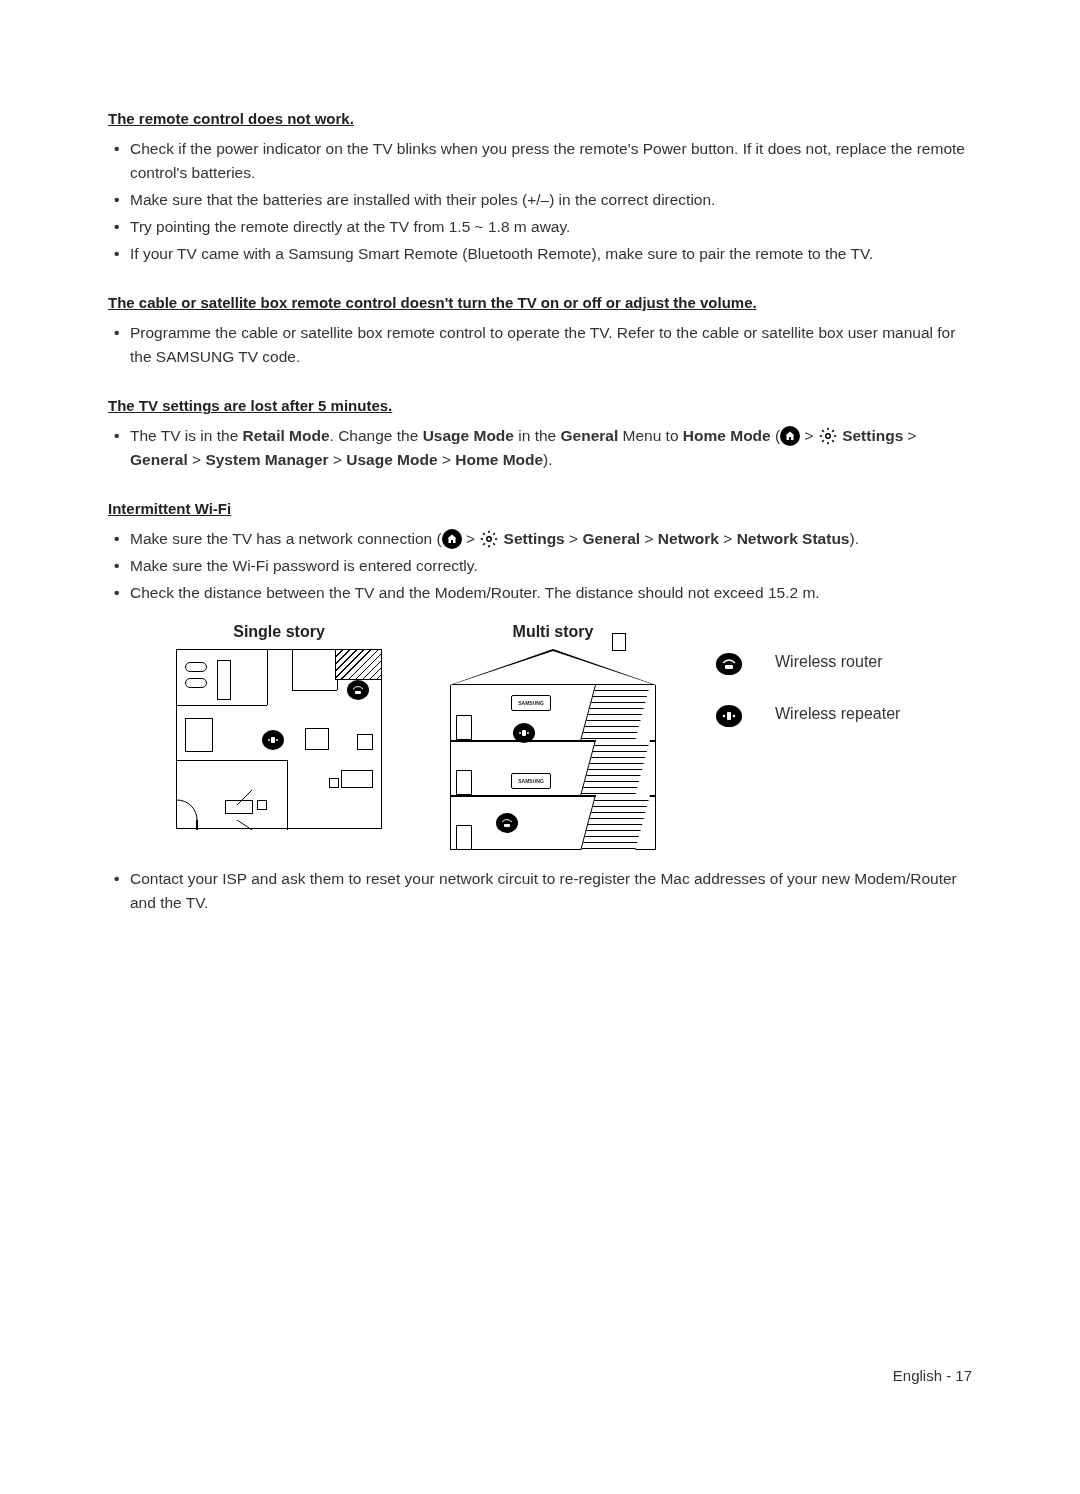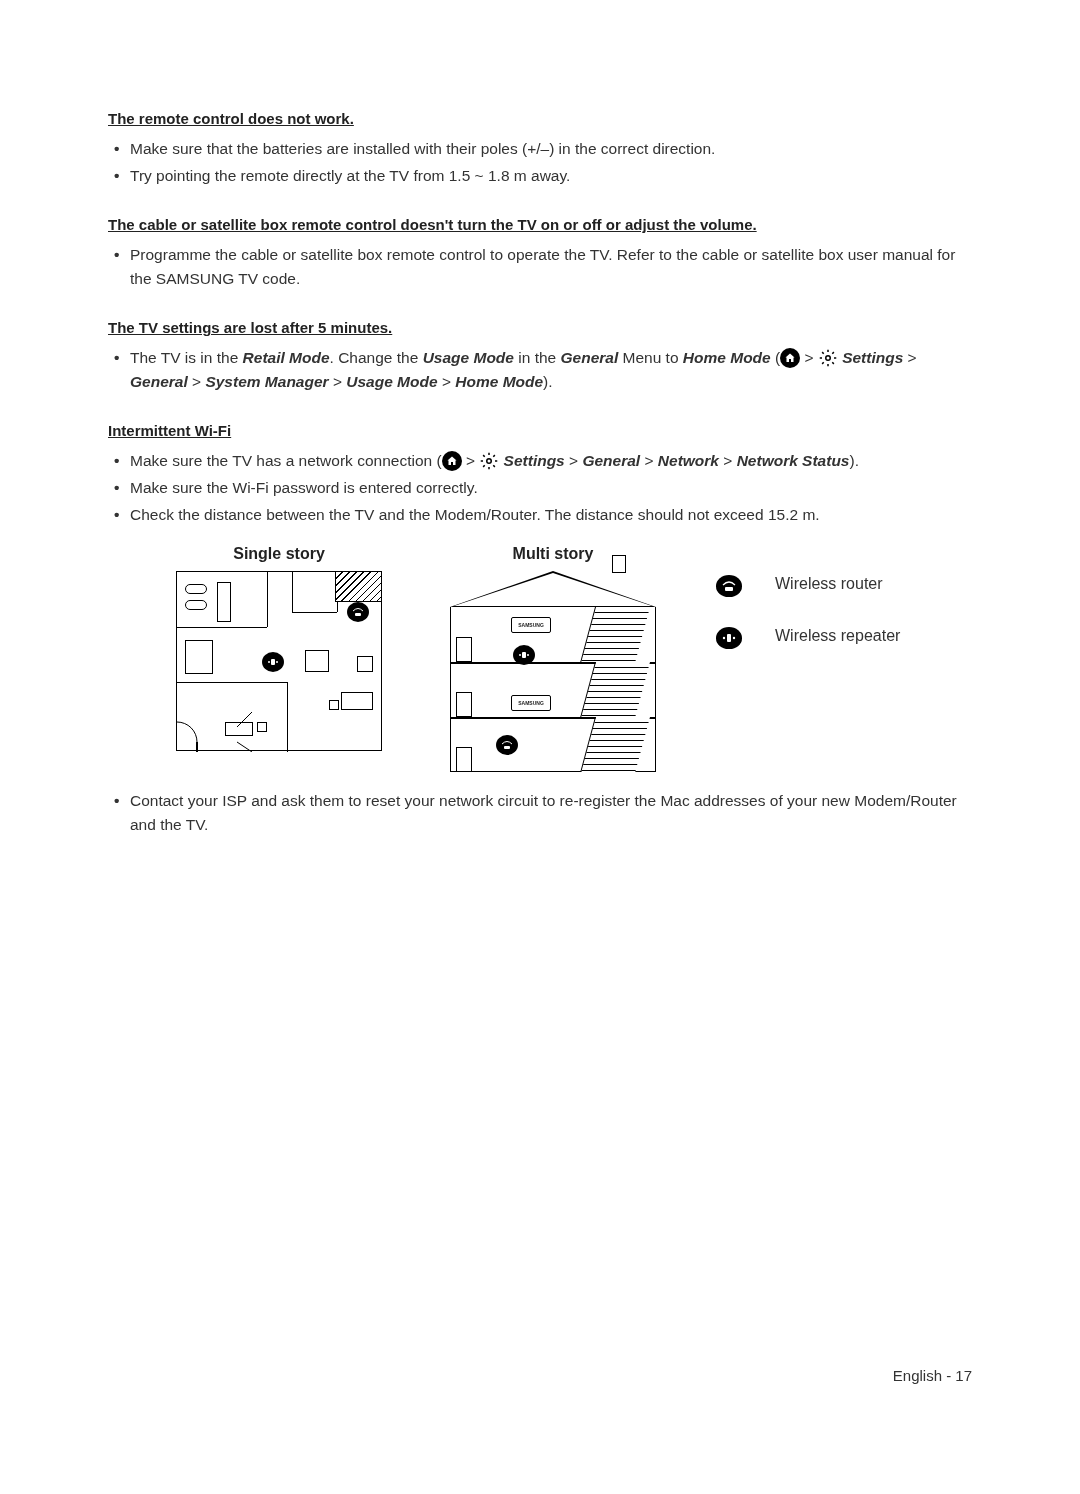--- a/index.html
+++ b/index.html
@@ -41,21 +41,20 @@
     }
     ul li::before {
       content: "•";
       position: absolute;
       left: -16px;
       top: 0;
       font-weight: bold;
     }
     .bold {
       font-weight: bold;
-      font-style: italic;
     }
     .icon-home {
       display: inline-flex;
       align-items: center;
       justify-content: center;
       width: 20px;
       height: 20px;
       border-radius: 50%;
       background: #000;
       vertical-align: middle;
@@ -222,22 +221,24 @@
         #000 5px, #000 6px
       );
       border-left: 1px solid #000;
     }
   </style>
 </head>
 <body>
 
 <h2>The remote control does not work.</h2>
 <ul>
+  <li>Check if the power indicator on the TV blinks when you press the remote's Power button. If it does not, replace the remote control's batteries.</li>
   <li>Make sure that the batteries are installed with their poles (+/–) in the correct direction.</li>
   <li>Try pointing the remote directly at the TV from 1.5 ~ 1.8 m away.</li>
+  <li>If your TV came with a Samsung Smart Remote (Bluetooth Remote), make sure to pair the remote to the TV.</li>
 </ul>
 
 <h2>The cable or satellite box remote control doesn't turn the TV on or off or adjust the volume.</h2>
 <ul>
   <li>Programme the cable or satellite box remote control to operate the TV. Refer to the cable or satellite box user manual for the SAMSUNG TV code.</li>
 </ul>
 
 <h2>The TV settings are lost after 5 minutes.</h2>
 <ul>
   <li>

